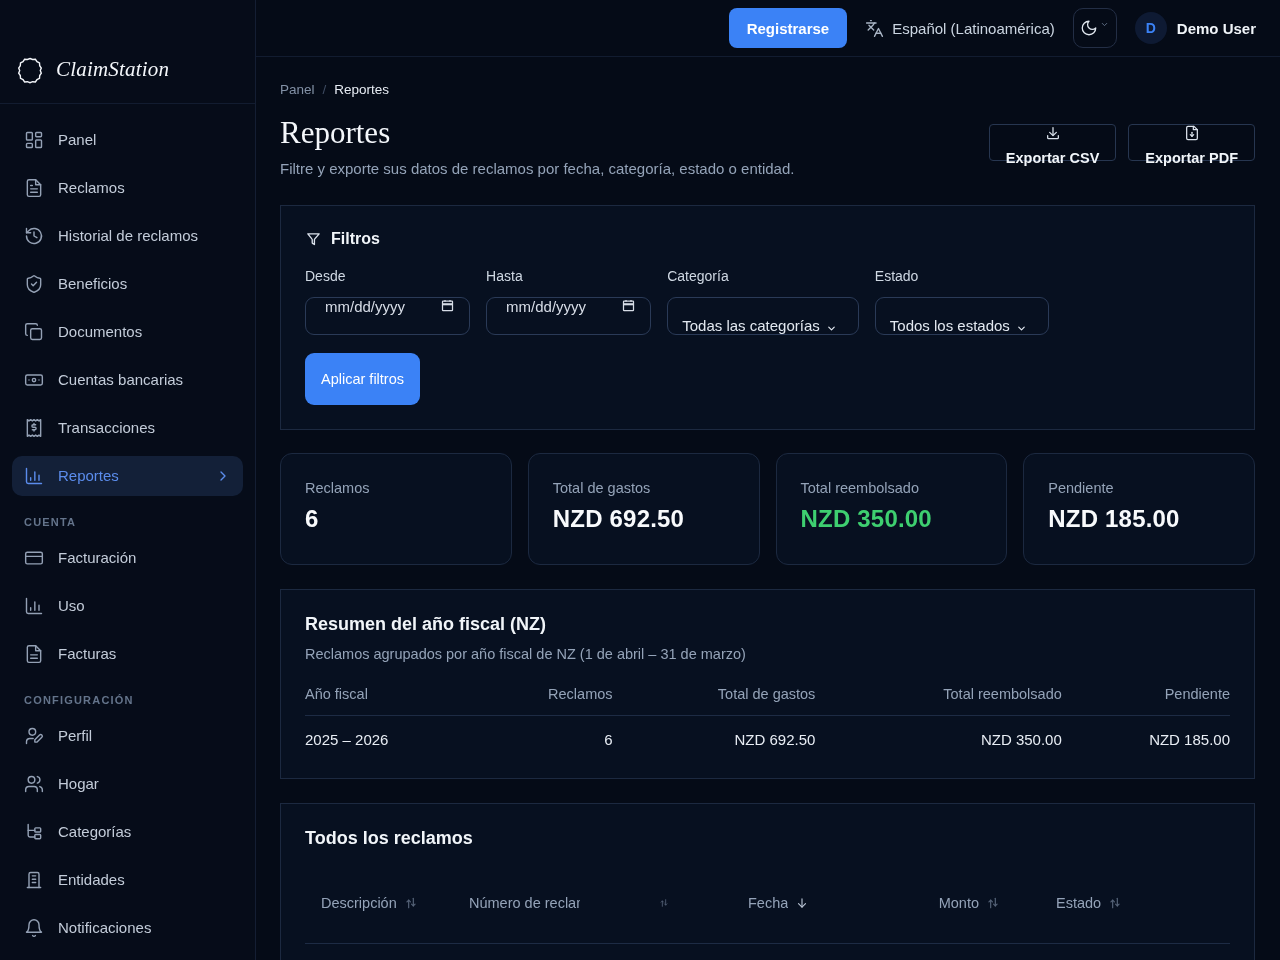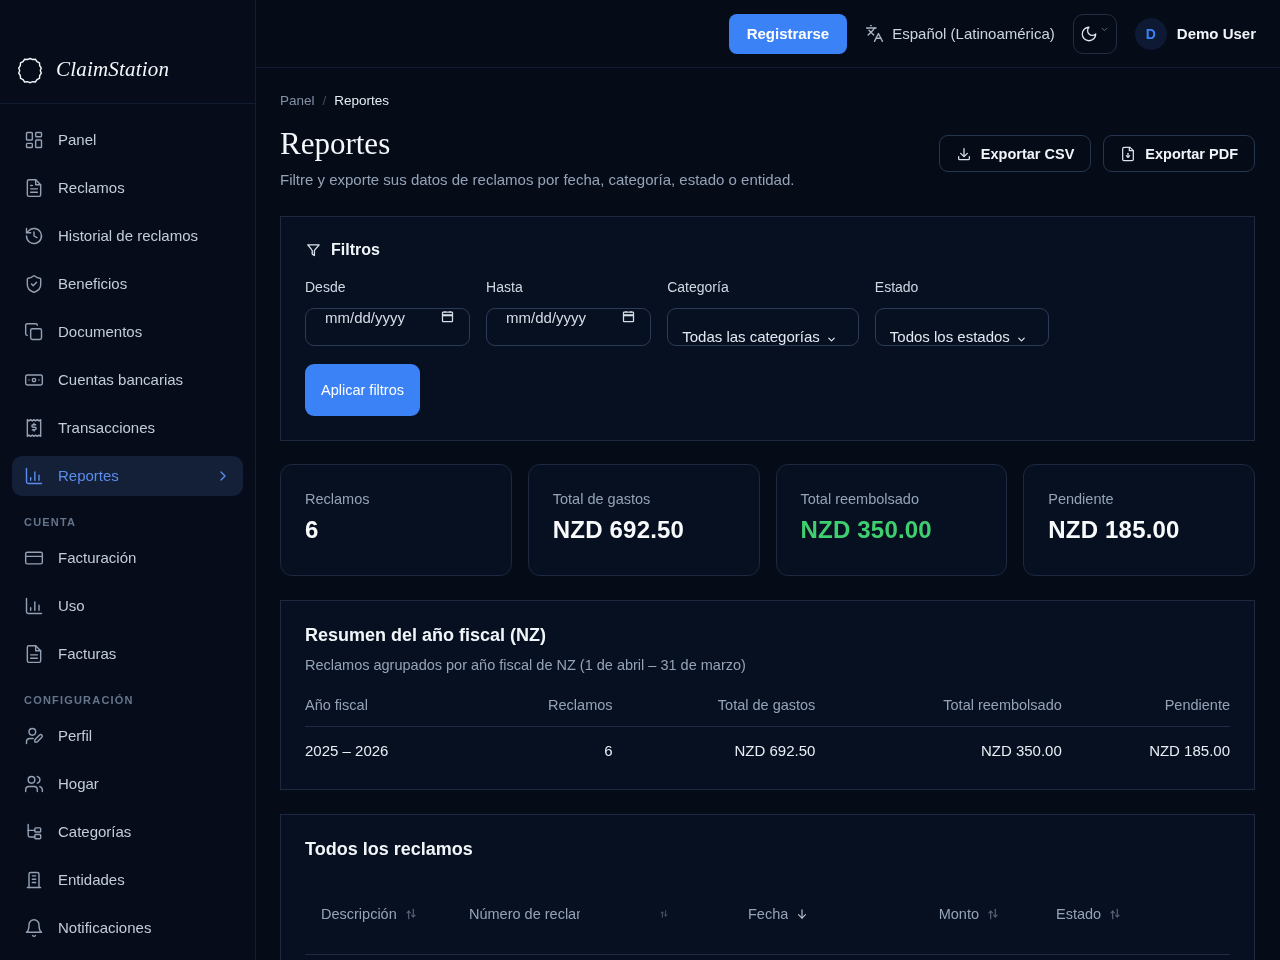--- a/index.html
+++ b/index.html
@@ -40,21 +40,21 @@
   .nav-item.active .nicon { color:#5b8cec; }
   .nav-item .spacer { flex:1; }
   .nav-section {
     font-size:11px; letter-spacing:1.2px; color:#64748b; font-weight:700;
     padding:12px 24px 10px 24px;
   }
 
   
   .right-pane { flex:1; display:flex; flex-direction:column; height:100%; }
   .topbar {
-    height:68px; border-bottom:1px solid #121c30;
+    height:57px; border-bottom:1px solid #121c30;
     display:flex; align-items:center; justify-content:flex-end;
     gap:18px; padding:0 24px;
   }
   .btn-primary {
     background:#3b82f6; color:#fff; border:none; border-radius:8px;
     height:40px; padding:0 18px; font-size:15px; font-weight:600;
     font-family:inherit; cursor:pointer;
   }
   .lang-chip { display:flex; align-items:center; gap:8px; color:#cbd5e1; font-size:15px; cursor:pointer; }
   .lang-chip .licon { color:#aab6c6; }
@@ -81,23 +81,23 @@
 
   .page-head { display:flex; justify-content:space-between; align-items:flex-start; }
   .page-title {
     font-family:"Liberation Serif", serif; font-weight:400;
     font-size:31px; color:#f4f7fb; line-height:1.1;
   }
   .page-sub { margin-top:10px; font-size:15px; color:#94a3b8; }
   .head-actions { display:flex; gap:12px; margin-top:8px; }
   .btn-outline {
     display:flex; align-items:center; gap:9px;
-    background:transparent; border:1px solid #273650; border-radius:9px;
+    background:transparent; border:1px solid #273650; border-radius:4px;
     height:37px; padding:0 16px; color:#f1f5f9; font-size:14.5px; font-weight:600;
-    font-family:inherit; cursor:pointer;
+    font-family:inherit; cursor:pointer;flex-direction:column;
   }
   .btn-outline .bicon { color:#dbe2ec; }
 
   .card {
     border:1px solid #1c2940; border-radius:0; background:#071020;
     margin-top:24px;
   }
 
   
   .filters-card { padding:24px; margin-top:28px; }

